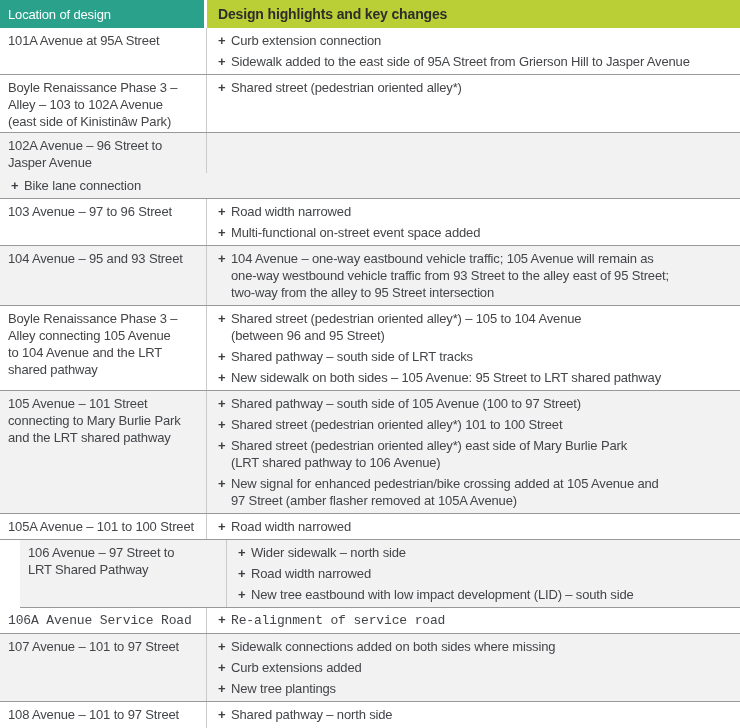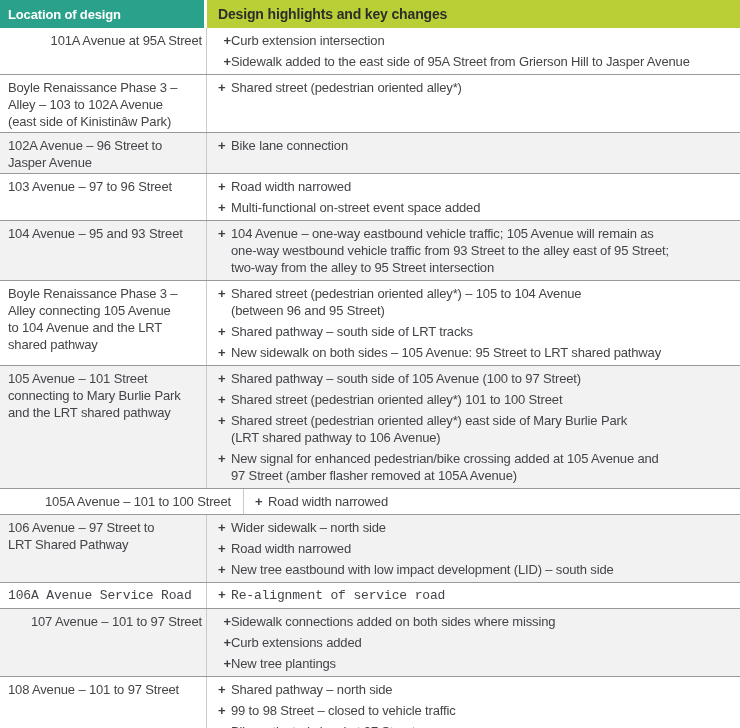--- a/index.html
+++ b/index.html
@@ -22,21 +22,21 @@
   .hdr {
     display: flex;
     height: 28px;
   }
   .hdr-left {
     width: 207px;
     box-sizing: border-box;
     background: #2aa18b;
     border-right: 3px solid #ffffff;
     color: #ffffff;
-    font-weight: bold;
+    font-weight: normal;
     font-size: 13px;
     display: flex;
     align-items: center;
     padding-left: 8px;
   }
   .hdr-right {
     flex: 1;
     background: #b9cf35;
     color: #2d2d2a;
     font-weight: bold;
@@ -79,48 +79,48 @@
   .plus {
     width: 13px;
     flex: 0 0 13px;
     font-weight: 600;
     color: #3b3e42;
   }
   .hl-text {
     white-space: pre-line;
   }
   
-  .t-row:nth-of-type(1)  { min-height: 44px; text-align: right; }
+  .t-row:nth-of-type(1)  { min-height: 44px; }
   .t-row:nth-of-type(2)  { min-height: 54px; }
-  .t-row:nth-of-type(3)  { min-height: 38px; }
+  .t-row:nth-of-type(3)  { min-height: 38px; flex-direction: column; }
   .t-row:nth-of-type(4)  { min-height: 44px; }
   .t-row:nth-of-type(5)  { min-height: 57px; }
   .t-row:nth-of-type(6)  { min-height: 80px; }
   .t-row:nth-of-type(7)  { min-height: 119px; }
-  .t-row:nth-of-type(8)  { min-height: 23px; padding-left: 37px; }
-  .t-row:nth-of-type(9)  { min-height: 66px; }
+  .t-row:nth-of-type(8)  { min-height: 23px; }
+  .t-row:nth-of-type(9)  { min-height: 66px; margin-left: 20px; }
   .t-row:nth-of-type(10) { min-height: 22px; font-family: Liberation Mono, monospace; }
-  .t-row:nth-of-type(11) { min-height: 62px; text-align: right; }
+  .t-row:nth-of-type(11) { min-height: 62px; }
   .t-row:nth-of-type(12) { min-height: 62px; }
 </style>
 </head>
 <body>
 
 <div class="table">
   <div class="hdr">
     <div class="hdr-left">Location of design</div>
     <div class="hdr-right">Design highlights and key changes</div>
   </div>
   <div id="rows-container">
       <div class="t-row">
     <div class="loc-cell">101A Avenue at 95A Street</div>
     <div class="hl-cell">
           <div class="hl-item">
     <span class="plus">+</span>
-    <span class="hl-text">Curb extension intersection</span>
+    <span class="hl-text">Curb extension connection</span>
   </div>
           <div class="hl-item">
     <span class="plus">+</span>
     <span class="hl-text">Sidewalk added to the east side of 95A Street from Grierson Hill to Jasper Avenue</span>
   </div>
         </div>
   </div>
       <div class="t-row">
     <div class="loc-cell">Boyle Renaissance Phase 3 –
 Alley – 103 to 102A Avenue

